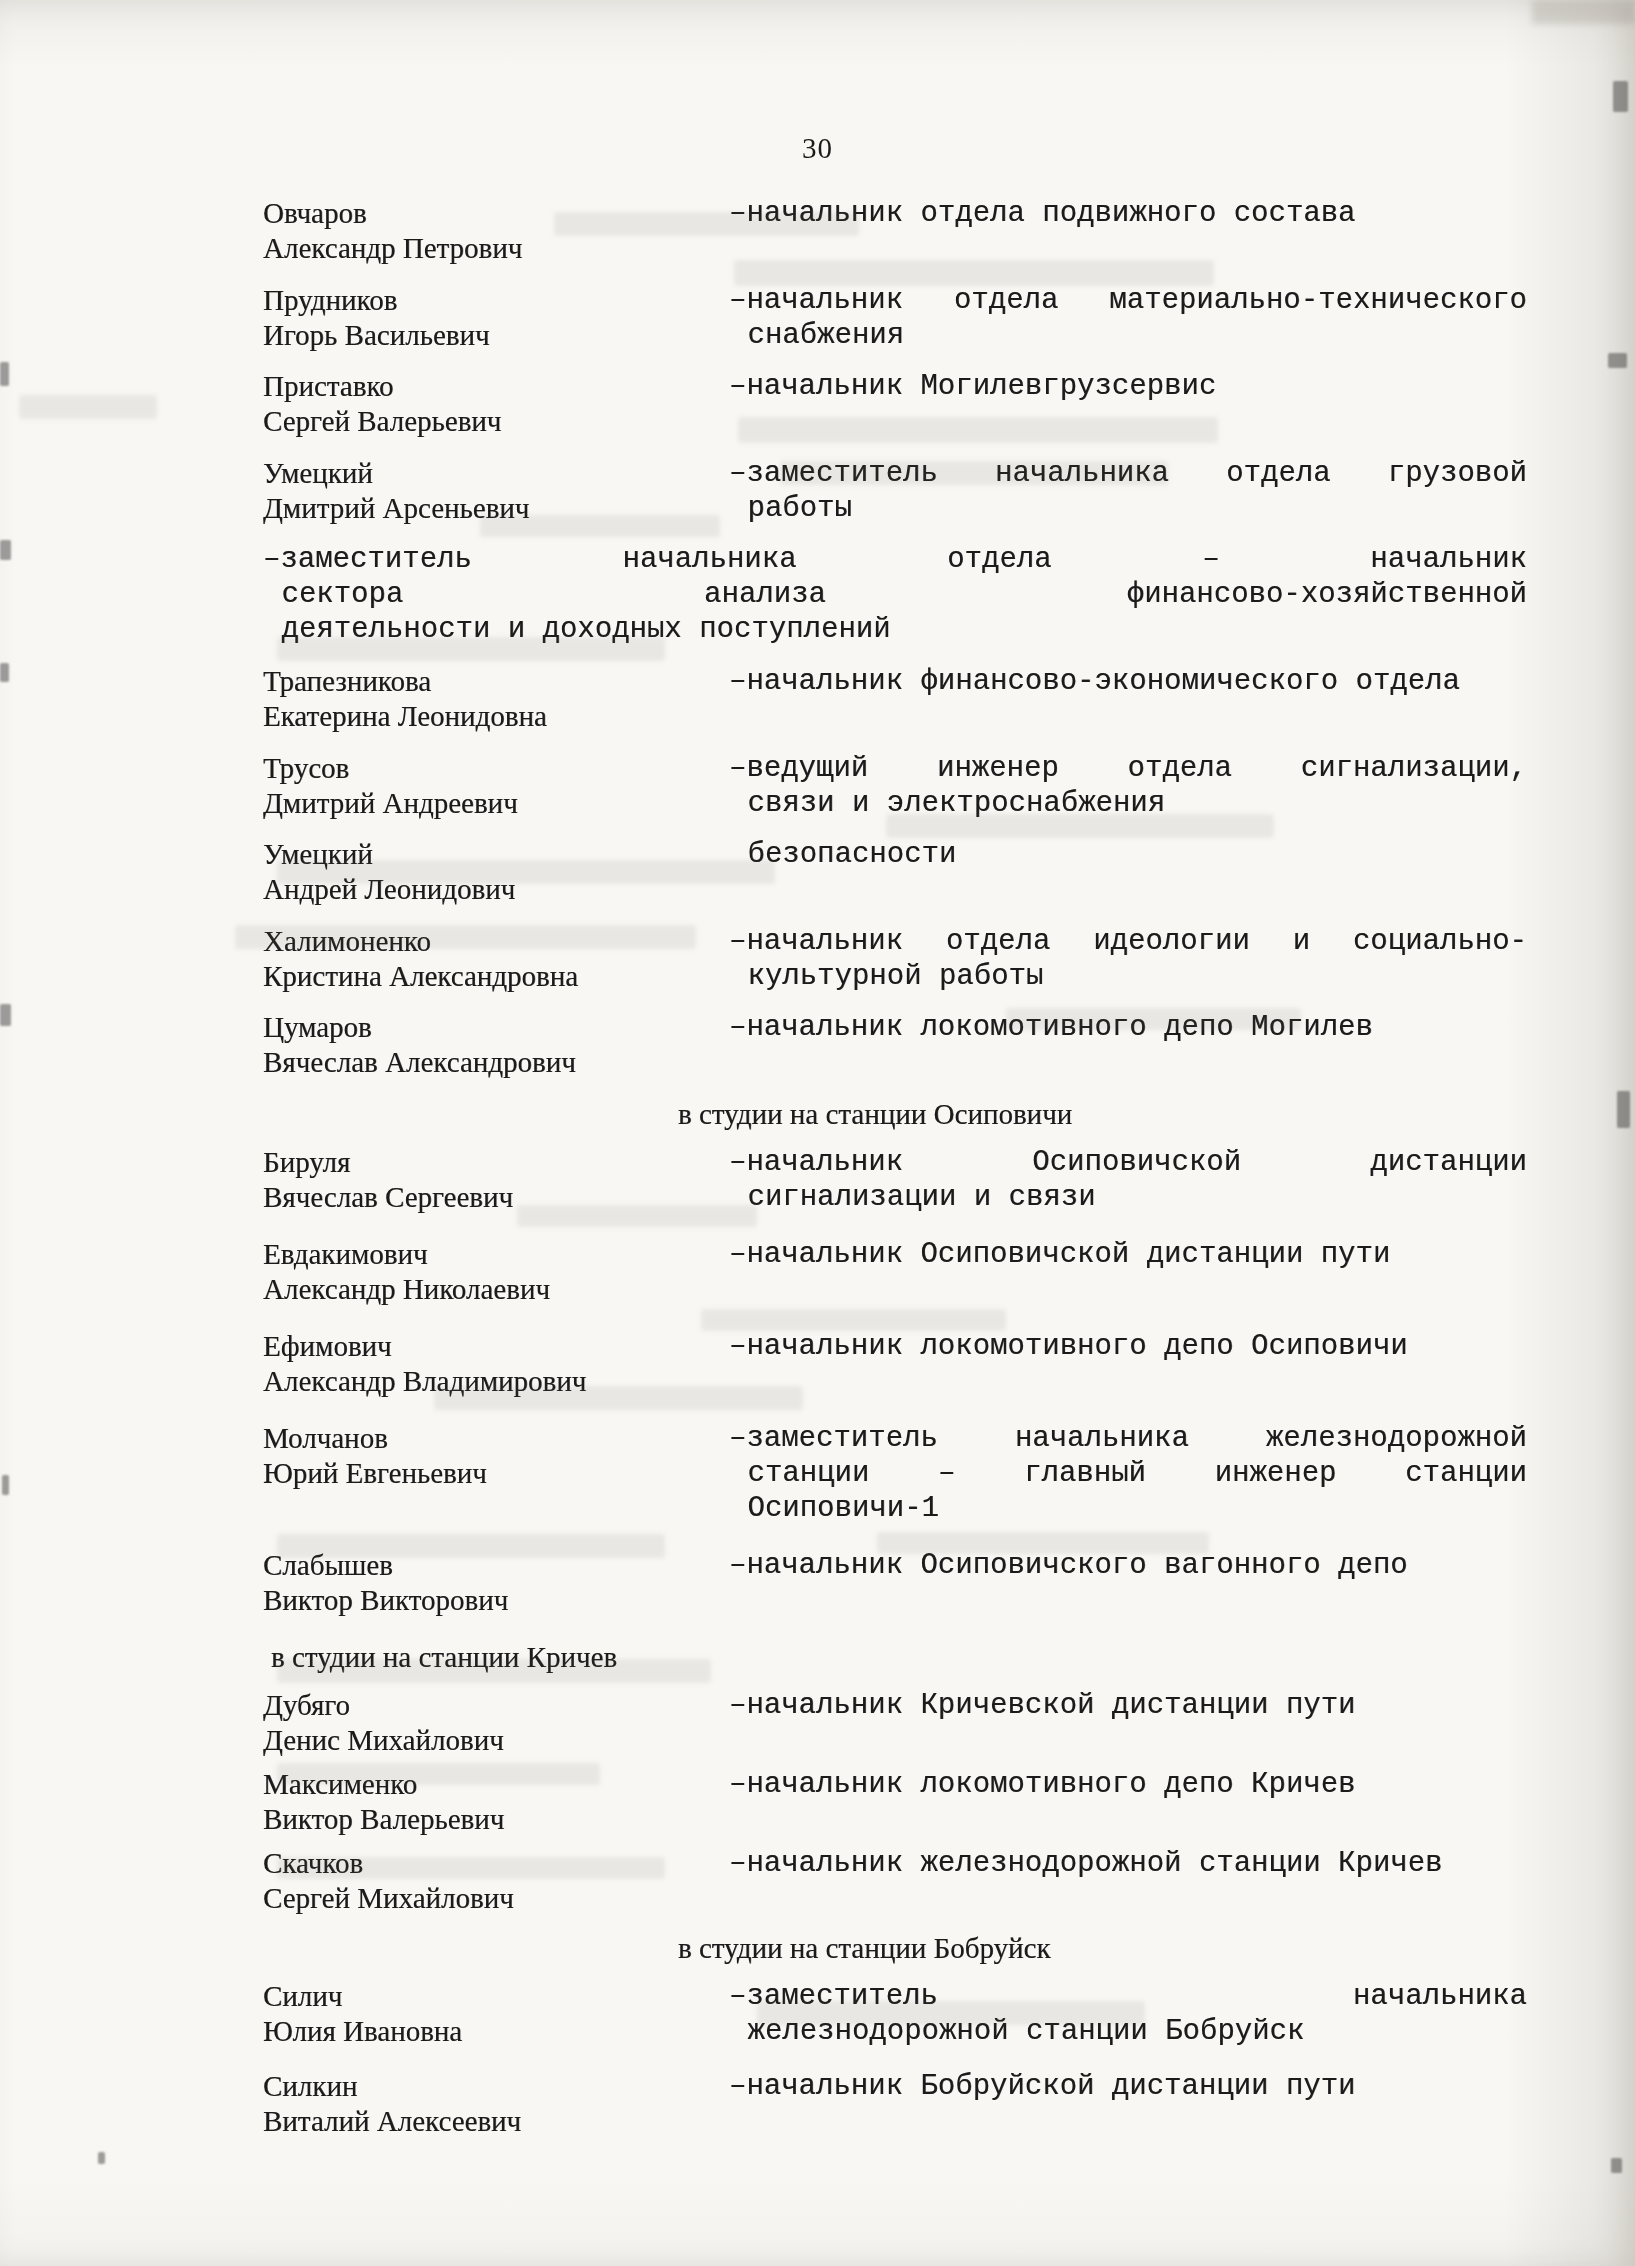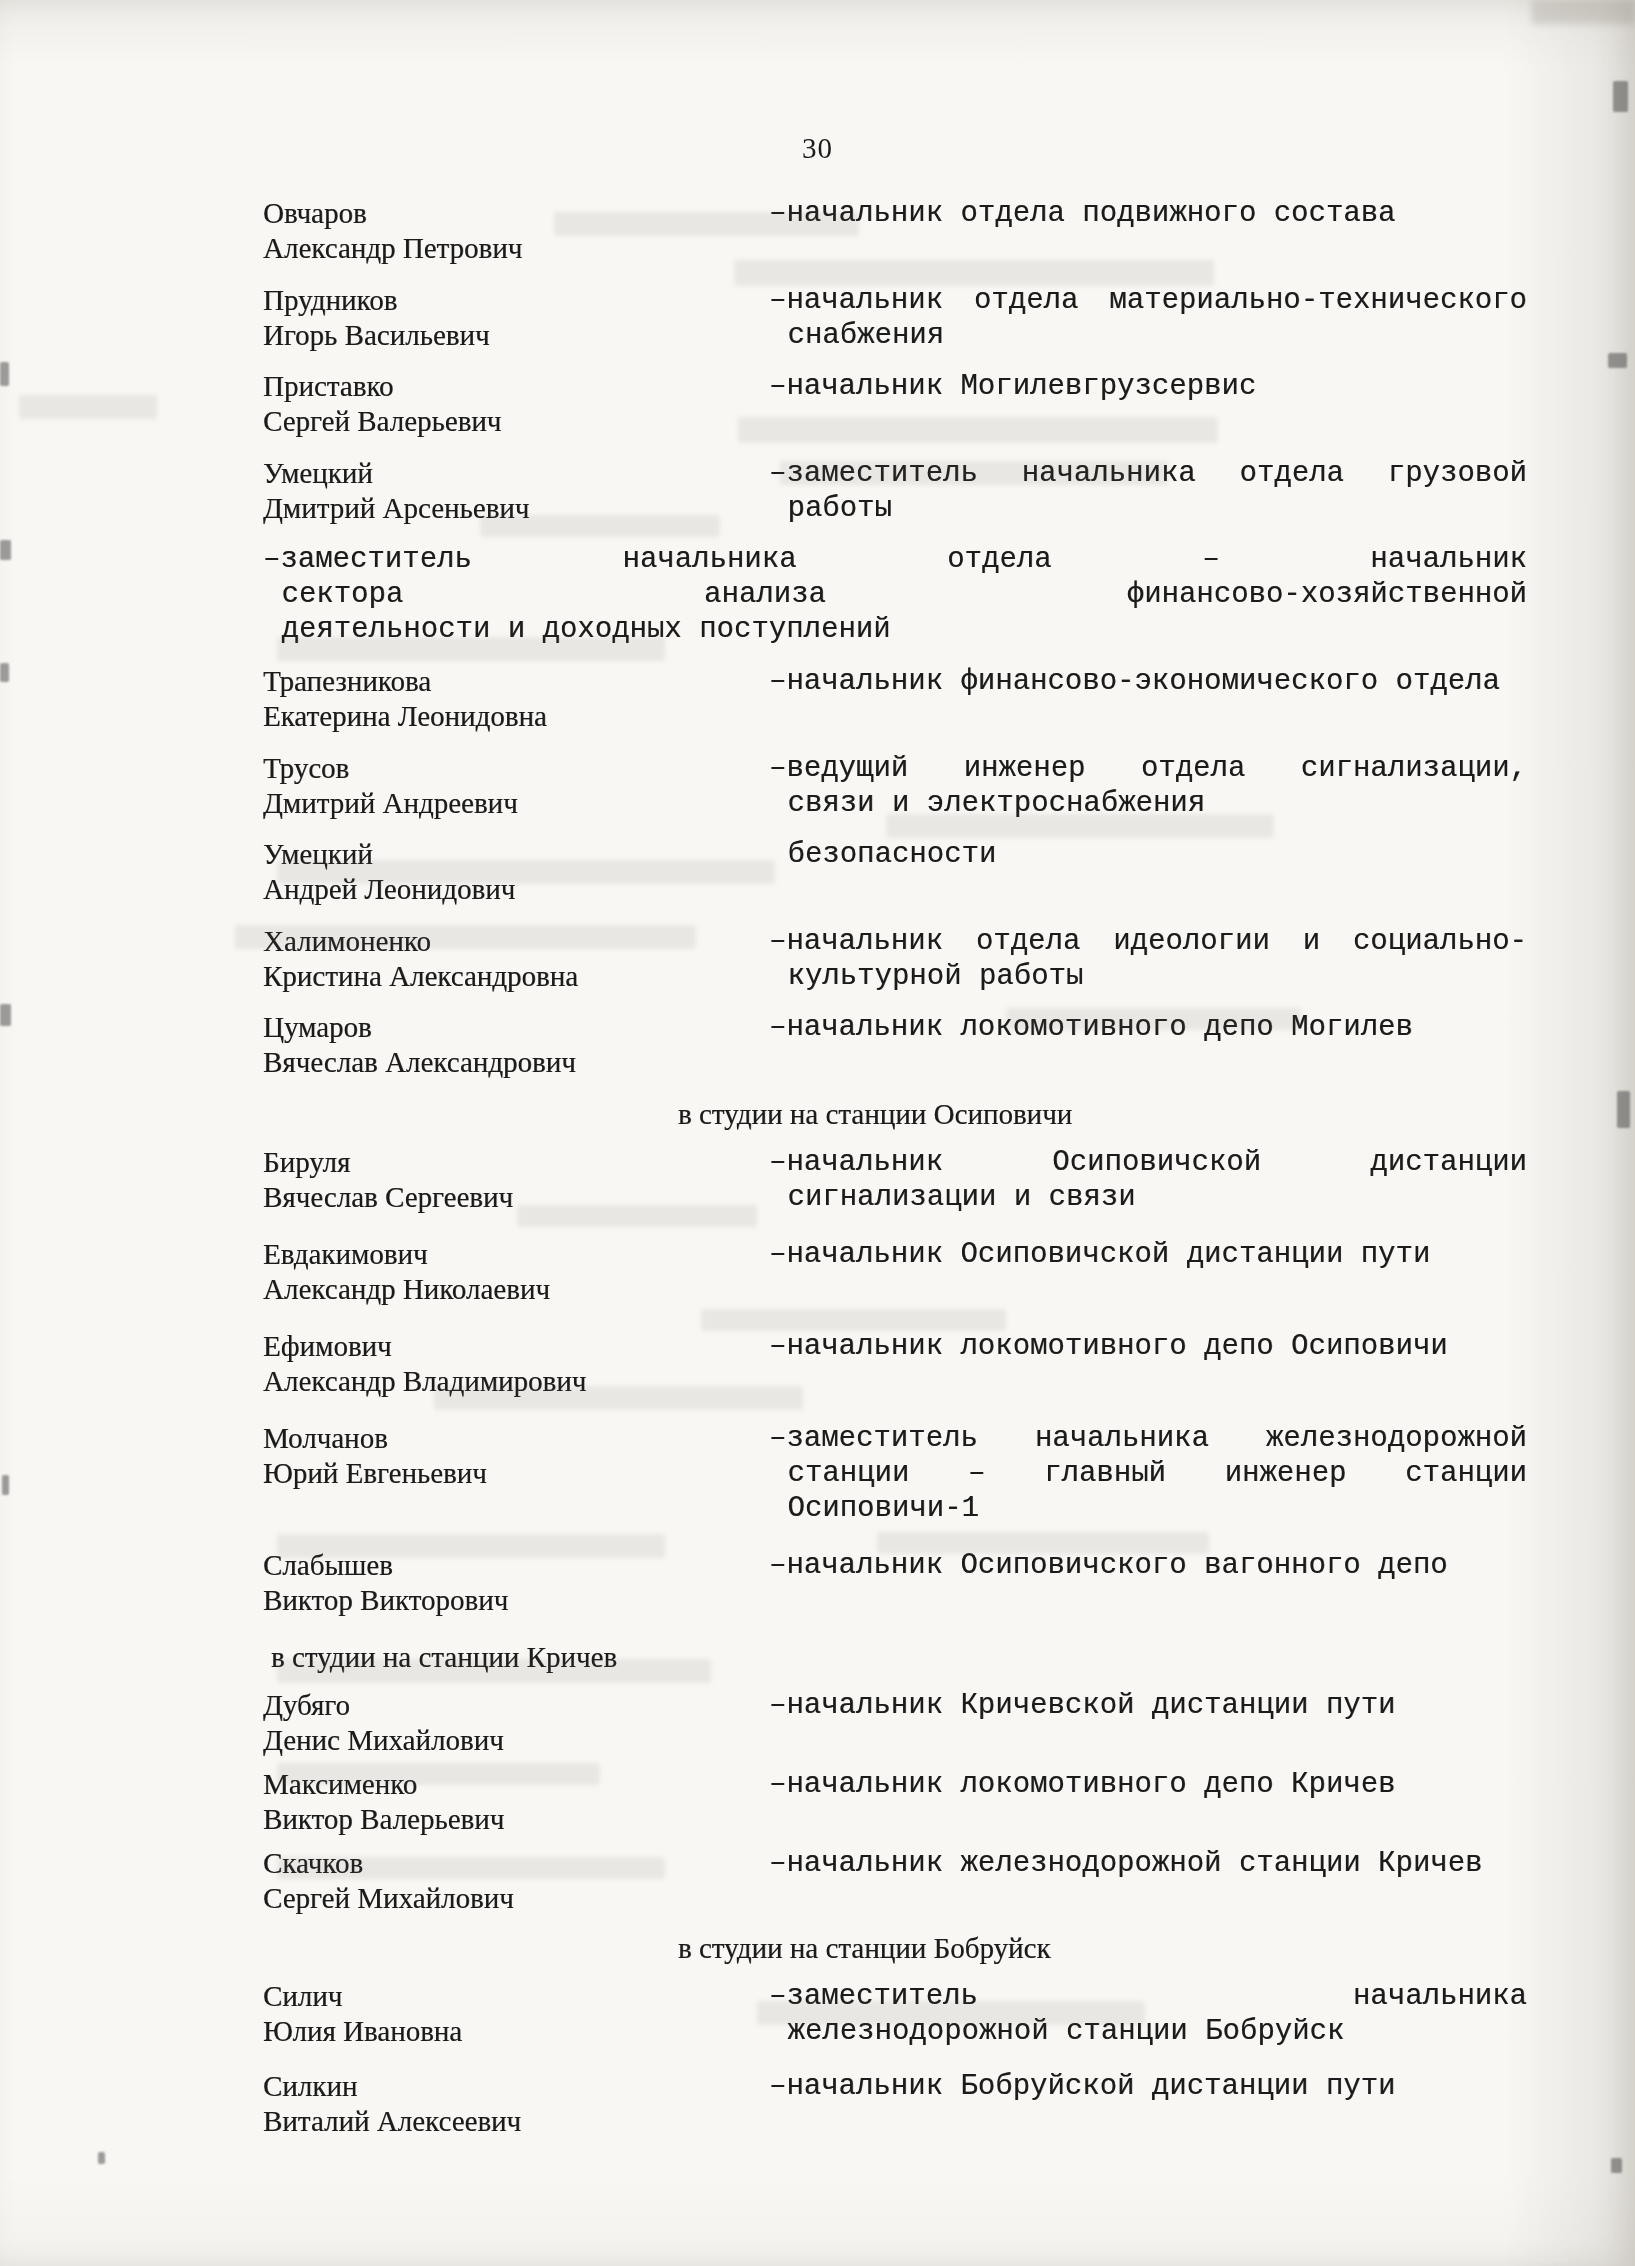--- a/index.html
+++ b/index.html
@@ -24,21 +24,21 @@
     font-size:29px; line-height:35px;
     letter-spacing:0.9px;
   }
   .list{
     position:absolute; left:263px; top:196px; width:1264px;
   }
   .line{
     font-size:29px; line-height:35px;
     text-shadow:0.4px 0 0 rgba(27,27,27,0.55);
   }
-  .entry{display:flex; margin-bottom:16.6px;gap:40px;}
+  .entry{display:flex; margin-bottom:16.6px;}
   .s1 .entry{margin-bottom:22px;}
   .s2 .entry{margin-bottom:9.2px;}
   .s3 .entry{margin-bottom:20px;}
   .entry .name{flex:0 0 466px; width:466px;}
   .entry .pos{flex:1 1 auto; min-width:0;font-family:Liberation Mono, monospace;}
   .pos-line{padding-left:18.5px;}
   .pos-line.first{text-indent:-18.5px;}
   .pos-line.just{text-align:justify; text-align-last:justify;}
   .heading{
     font-size:29px; line-height:35px;

